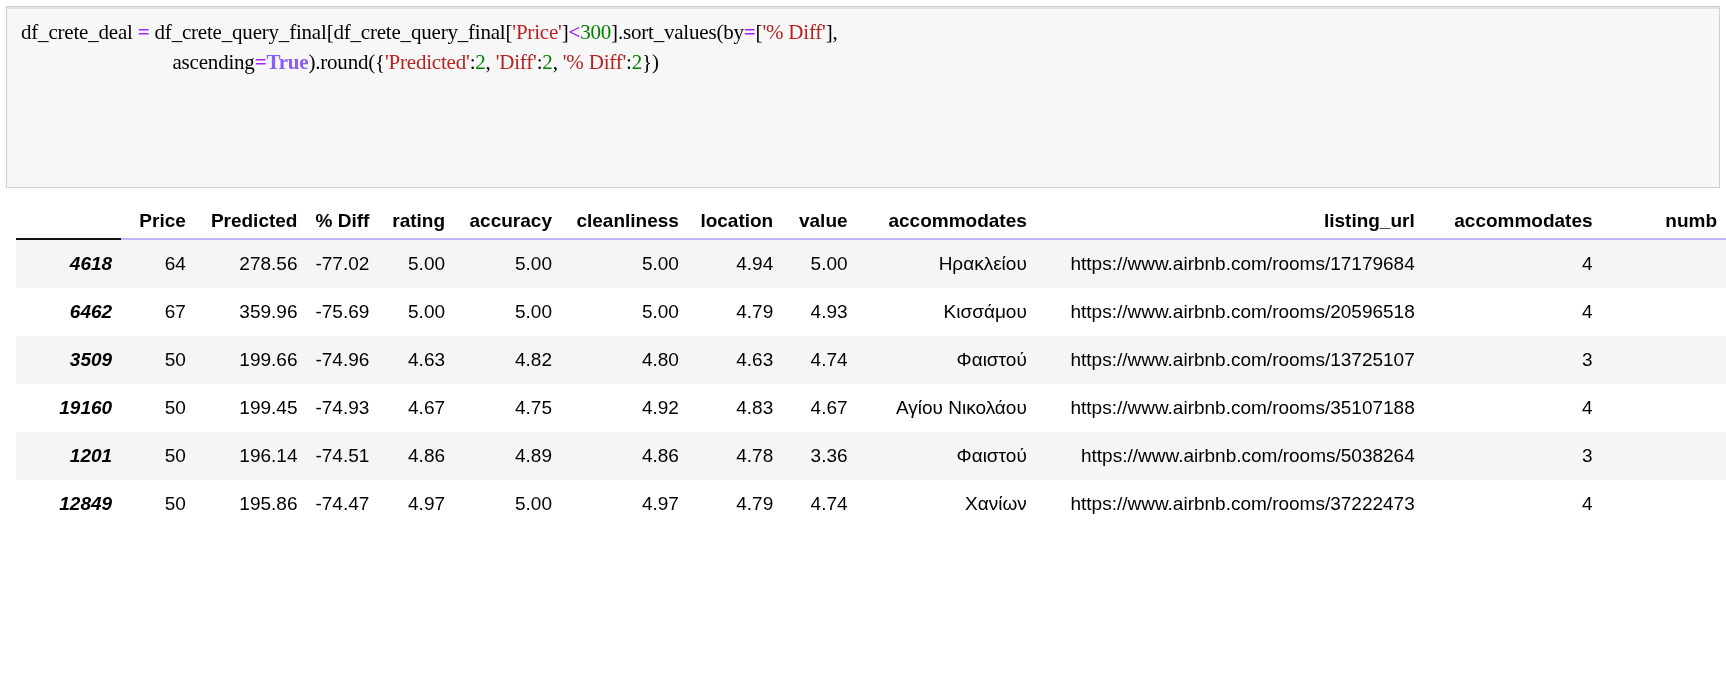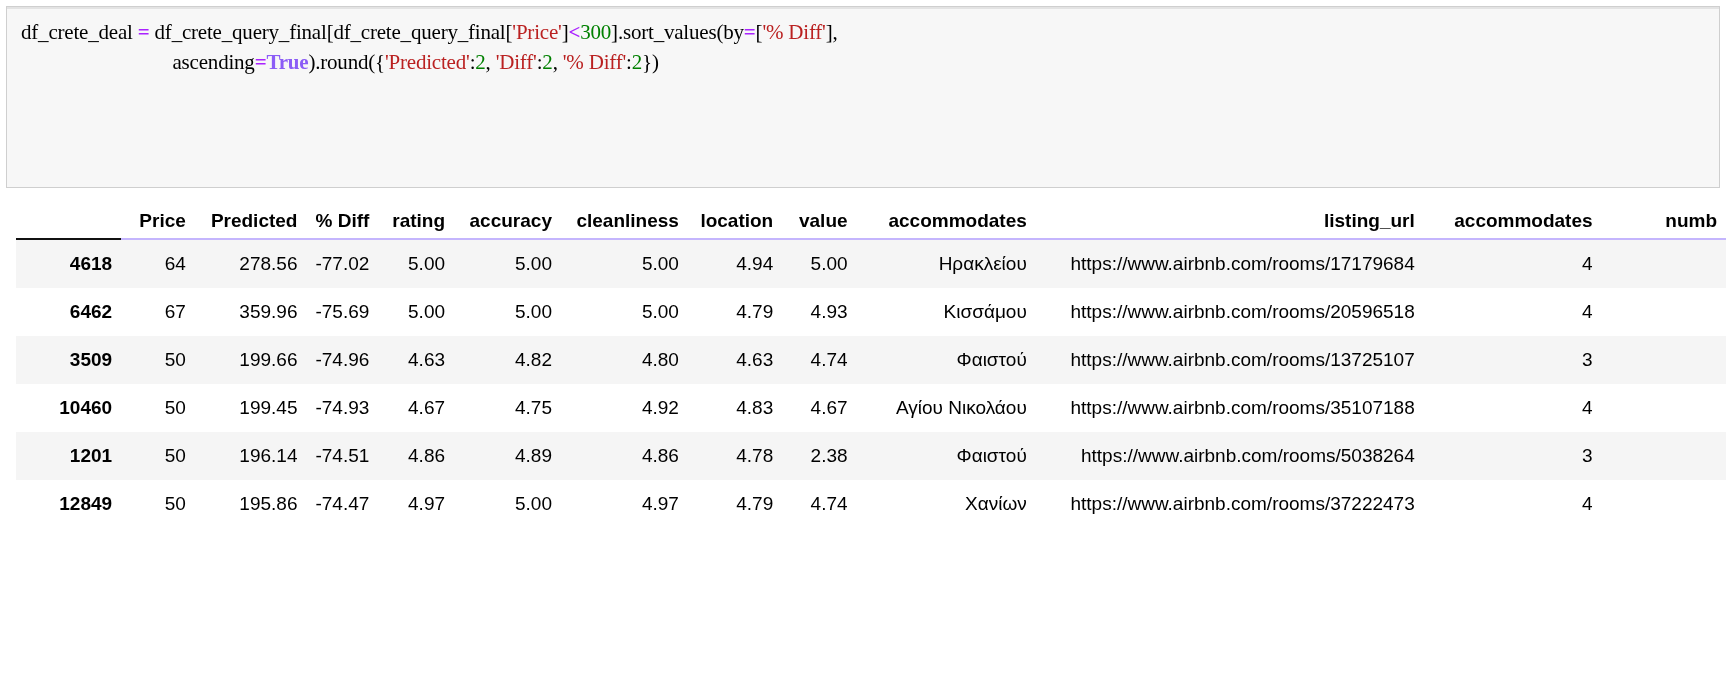--- a/index.html
+++ b/index.html
@@ -73,20 +73,21 @@
     vertical-align: middle;
     padding: 12px 9px;
     line-height: 24px;
     border: none;
   }
   table.dataframe tbody th.row-idx {
     font-weight: bold;
     text-align: right;
     padding-left: 16px;
     padding-right: 9px;
+    font-style: italic;
   }
   table.dataframe tbody tr:nth-child(odd) { background: #f5f5f5; }
   table.dataframe tbody tr:nth-child(even) { background: #ffffff; }
 
   
   .c-idx    { width: 118px; }
   .c-price  { width: 78px; }
   .c-pred   { width: 115px; }
   .c-pdiff  { width: 60px; }
   .c-rate   { width: 78px; }
@@ -169,21 +170,21 @@
           <td class="c-acc">4.82</td>
           <td class="c-clean">4.80</td>
           <td class="c-loc">4.63</td>
           <td class="c-val">4.74</td>
           <td class="c-nbhd nbhd-cell">Φαιστού</td>
           <td class="c-url">https://www.airbnb.com/rooms/13725107</td>
           <td class="c-accom">3</td>
           <td class="c-numb"></td>
         </tr>
         <tr>
-          <th class="row-idx c-idx">10460</th>
+          <th class="row-idx c-idx">19160</th>
           <td class="c-price">50</td>
           <td class="c-pred">199.45</td>
           <td class="c-pdiff">-74.93</td>
           <td class="c-rate">4.67</td>
           <td class="c-acc">4.75</td>
           <td class="c-clean">4.92</td>
           <td class="c-loc">4.83</td>
           <td class="c-val">4.67</td>
           <td class="c-nbhd nbhd-cell">Αγίου Νικολάου</td>
           <td class="c-url">https://www.airbnb.com/rooms/35107188</td>
@@ -192,21 +193,21 @@
         </tr>
         <tr>
           <th class="row-idx c-idx">1201</th>
           <td class="c-price">50</td>
           <td class="c-pred">196.14</td>
           <td class="c-pdiff">-74.51</td>
           <td class="c-rate">4.86</td>
           <td class="c-acc">4.89</td>
           <td class="c-clean">4.86</td>
           <td class="c-loc">4.78</td>
-          <td class="c-val">2.38</td>
+          <td class="c-val">3.36</td>
           <td class="c-nbhd nbhd-cell">Φαιστού</td>
           <td class="c-url">https://www.airbnb.com/rooms/5038264</td>
           <td class="c-accom">3</td>
           <td class="c-numb"></td>
         </tr>
         <tr>
           <th class="row-idx c-idx">12849</th>
           <td class="c-price">50</td>
           <td class="c-pred">195.86</td>
           <td class="c-pdiff">-74.47</td>

